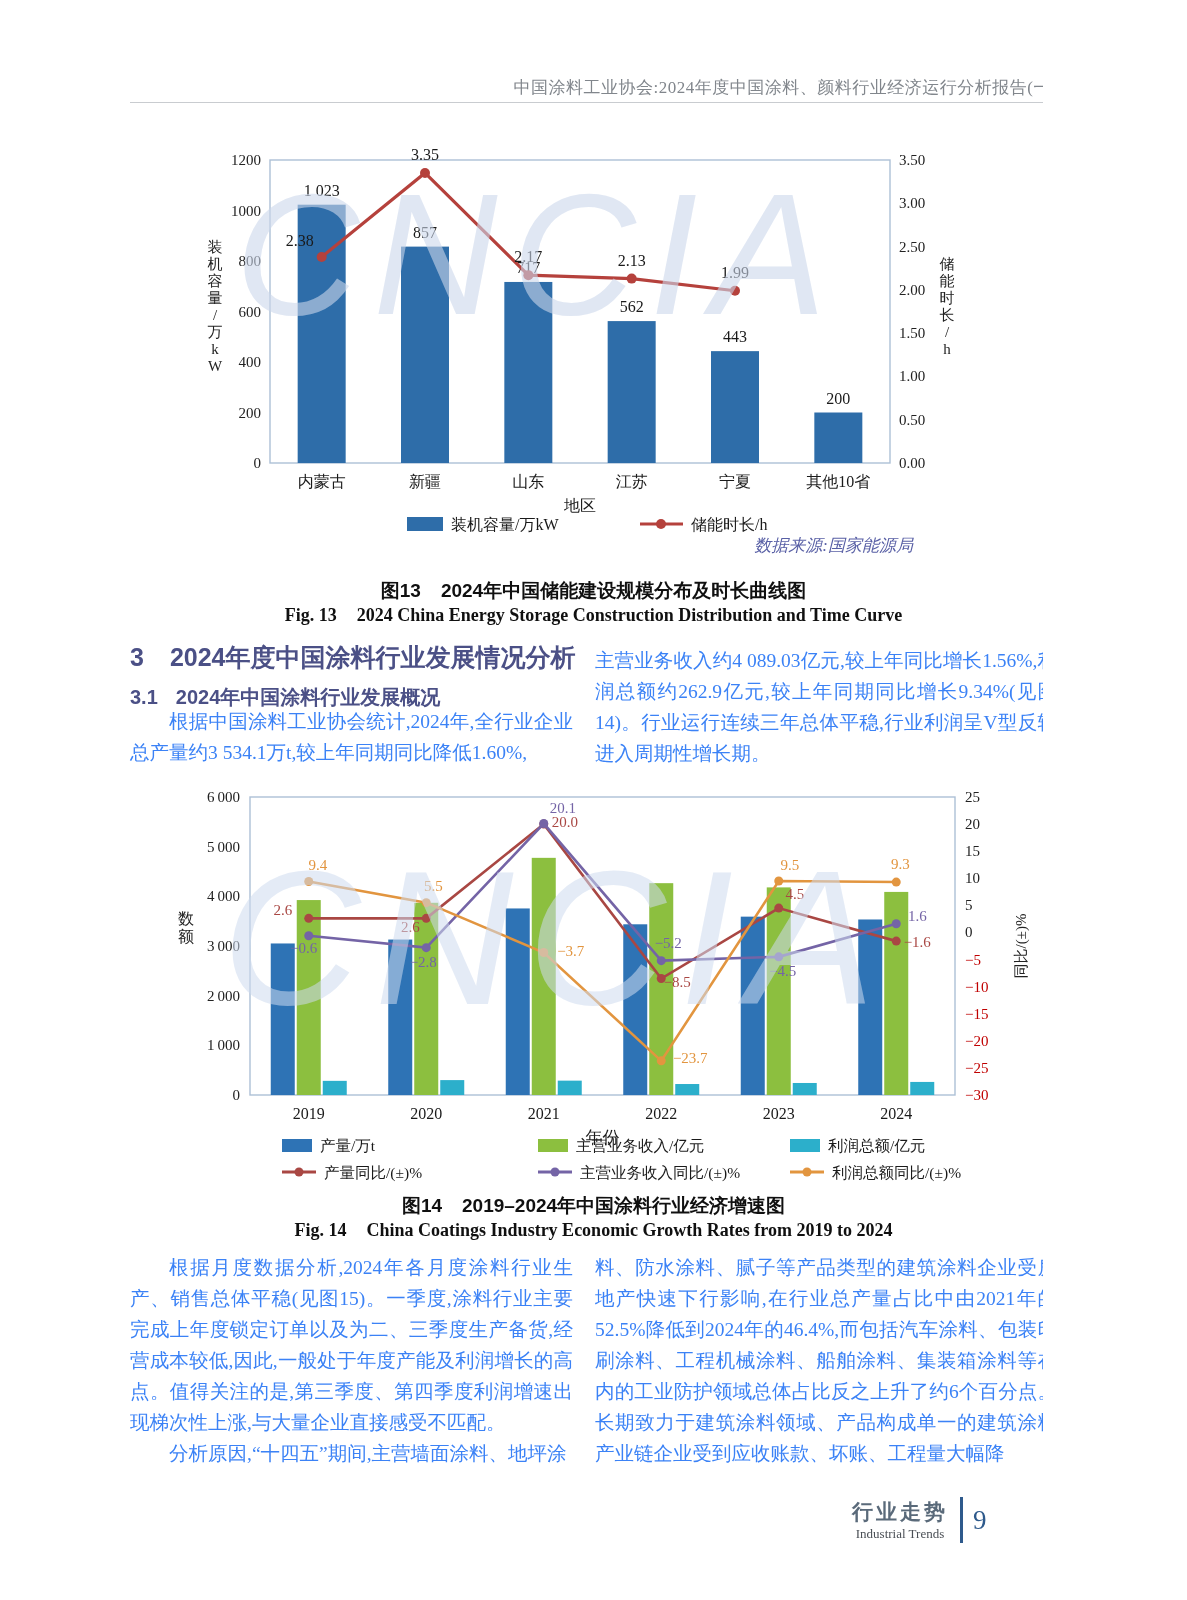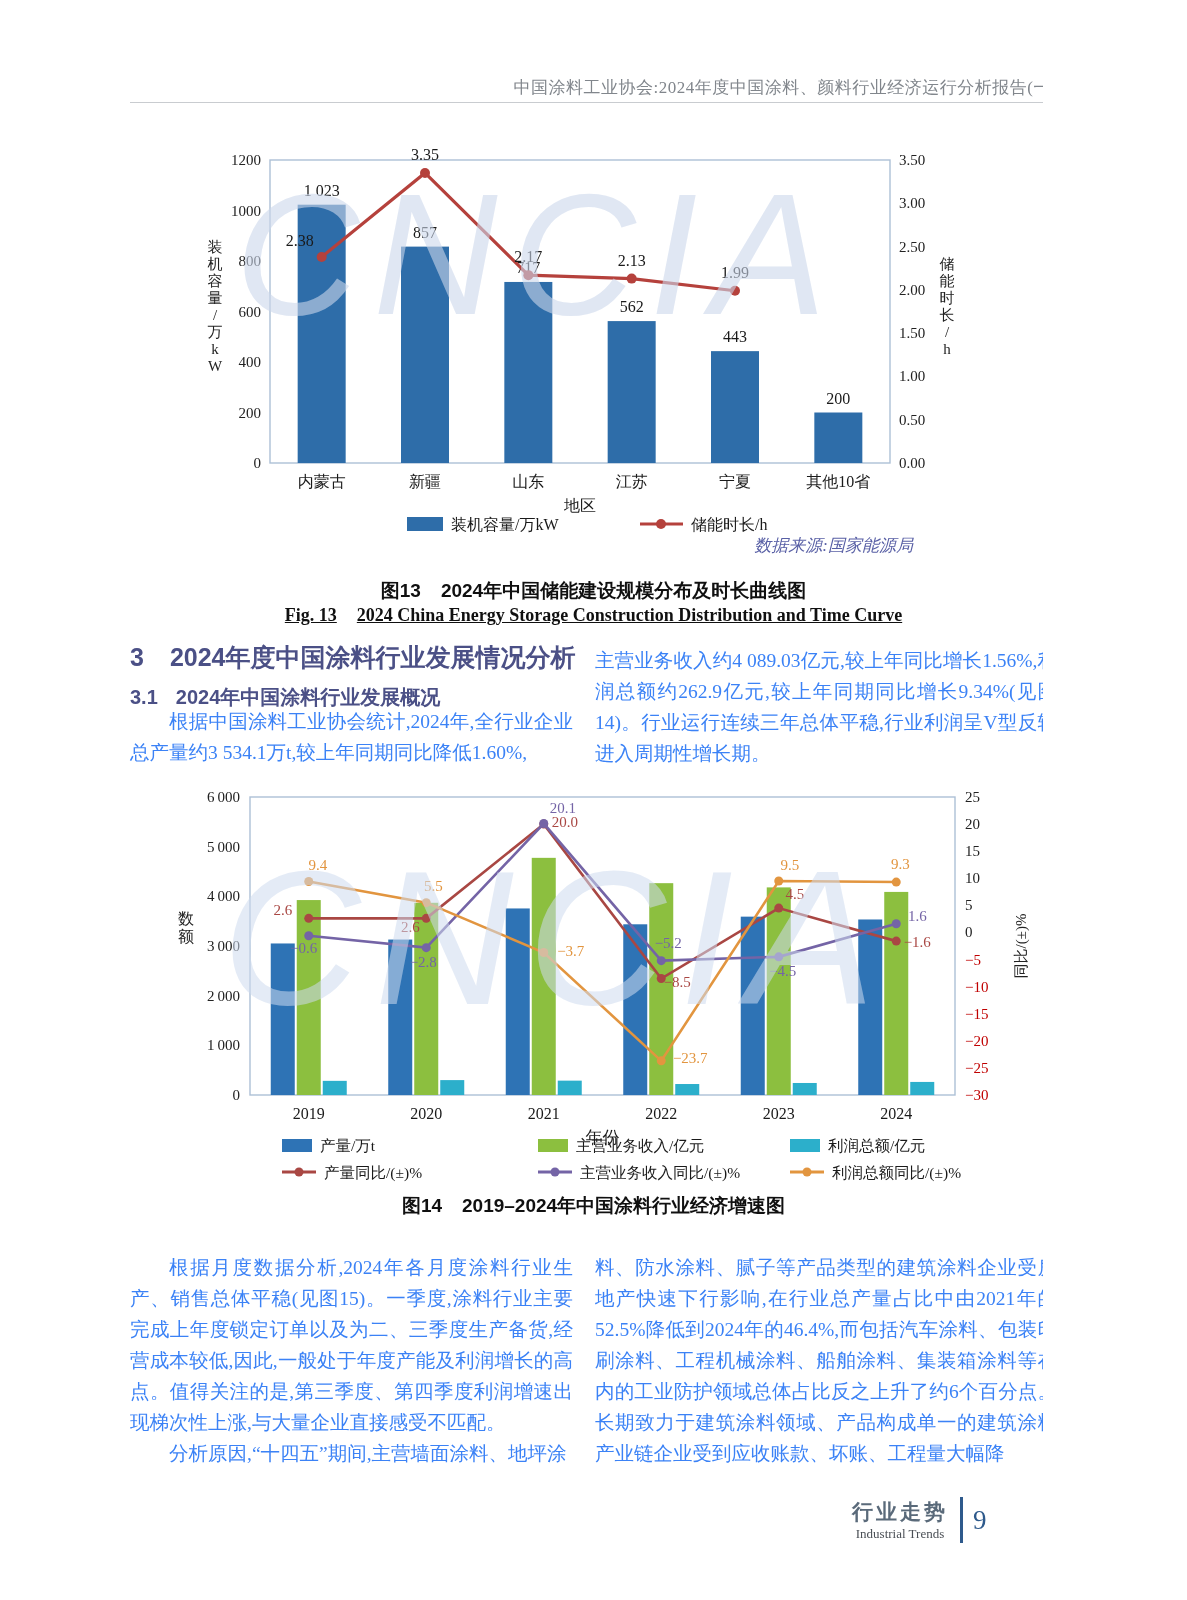--- a/index.html
+++ b/index.html
@@ -118,21 +118,21 @@
         </g>
       </svg>
   </div>
   <div class="wm wm1">CNCIA</div>
 
   <div class="source-note">数据来源:国家能源局</div>
 
   <div class="cap cap-zh" style="top:578px;">
     <span class="lbl">图13</span><span>2024年中国储能建设规模分布及时长曲线图</span>
   </div>
-  <div class="cap cap-en" style="top:605px;text-decoration:underline;">
+  <div class="cap cap-en" style="top:605px;">
     <span class="lbl">Fig. 13</span><span>2024 China Energy Storage Construction Distribution and Time Curve</span>
   </div>
 
   <div class="h3row">
     <span class="num">3</span><span>2024年度中国涂料行业发展情况分析</span>
   </div>
   <div class="h31row">
     <span class="num">3.1</span><span>2024年中国涂料行业发展概况</span>
   </div>
 
@@ -250,20 +250,23 @@
           <circle cx="657" cy="417" r="4.5" fill="#E2953F"></circle>
           <text font-family="'Liberation Serif',serif" x="682" y="423" font-size="15.5" fill="#1a1a1a" text-anchor="start">利润总额同比/(±)%</text>
         </g>
       </svg>
   </div>
   <div class="wm wm2">CNCIA</div>
 
   <div class="cap cap-zh" style="top:1193px;">
     <span class="lbl">图14</span><span>2019–2024年中国涂料行业经济增速图</span>
   </div>
+  <div class="cap cap-en" style="top:1220px;">
+    <span class="lbl">Fig. 14</span><span>China Coatings Industry Economic Growth Rates from 2019 to 2024</span>
+  </div>
 
   <div id="p2-left" class="col col-l">
     <p class="ind">根据月度数据分析,2024年各月度涂料行业生产、销售总体平稳(见图15)。一季度,涂料行业主要完成上年度锁定订单以及为二、三季度生产备货,经营成本较低,因此,一般处于年度产能及利润增长的高点。值得关注的是,第三季度、第四季度利润增速出现梯次性上涨,与大量企业直接感受不匹配。</p>
     <p class="ind">分析原因,“十四五”期间,主营墙面涂料、地坪涂</p>
   </div>
   <div id="p2-right" class="col col-r">
     <p>料、防水涂料、腻子等产品类型的建筑涂料企业受房地产快速下行影响,在行业总产量占比中由2021年的52.5%降低到2024年的46.4%,而包括汽车涂料、包装印刷涂料、工程机械涂料、船舶涂料、集装箱涂料等在内的工业防护领域总体占比反之上升了约6个百分点。长期致力于建筑涂料领域、产品构成单一的建筑涂料产业链企业受到应收账款、坏账、工程量大幅降</p>
   </div>
 
   <div class="footer">

